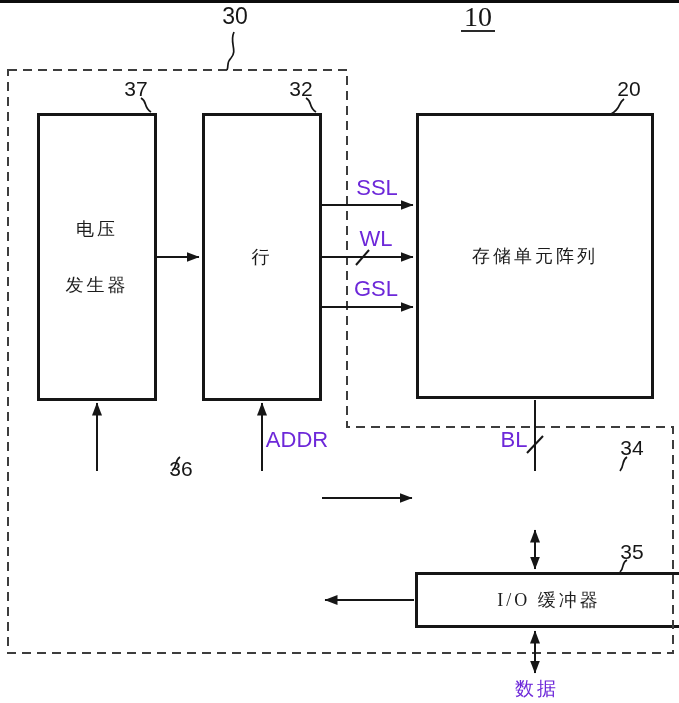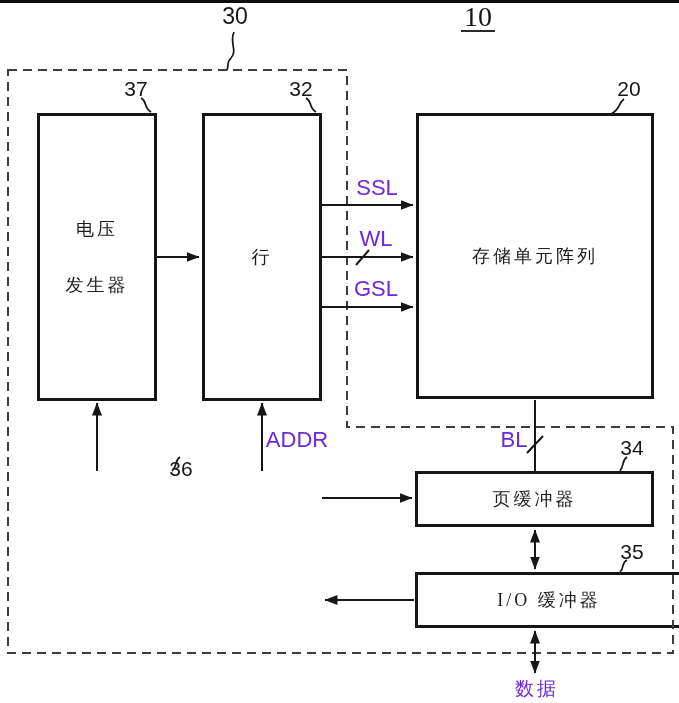--- a/index.html
+++ b/index.html
@@ -48,23 +48,20 @@
 
   <div class="block" style="left:202px;top:113px;width:120px;height:288px;">
     <span class="cjk">行</span>
   </div>
 
   <div class="block" style="left:416px;top:113px;width:238px;height:286px;">
     <span class="cjk">存储单元阵列</span>
   </div>
 
 
-  <div class="block" style="left:415px;top:471px;width:239px;height:56px;">
-    <span class="cjk">页缓冲器</span>
-  </div>
 
   <div class="block" style="left:415px;top:572px;width:268px;height:56px;">
     <span class="cjk">I/O 缓冲器</span>
   </div>
 
   <div class="ref" style="left:114px;top:78px;">37</div>
   <div class="ref" style="left:279px;top:78px;">32</div>
   <div class="ref" style="left:607px;top:78px;">20</div>
   <div class="ref" style="left:159px;top:435px;margin-top:23px;">36</div>
   <div class="ref" style="left:610px;top:437px;">34</div>

